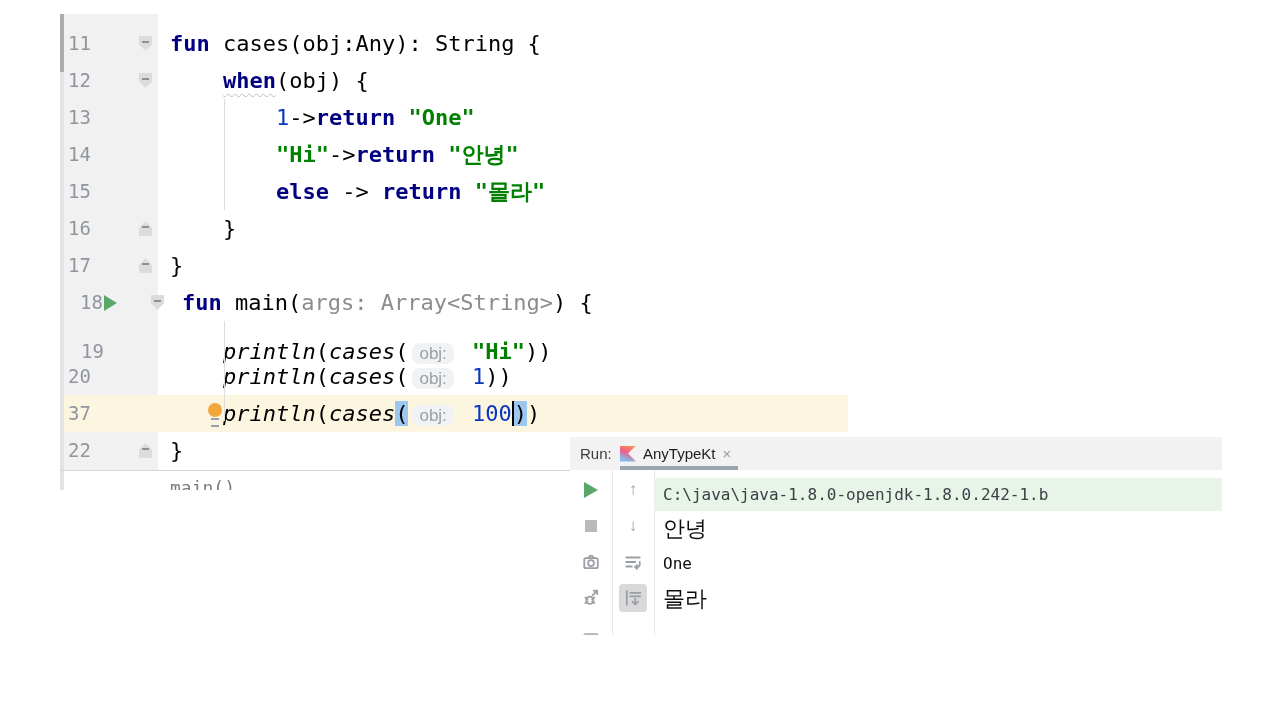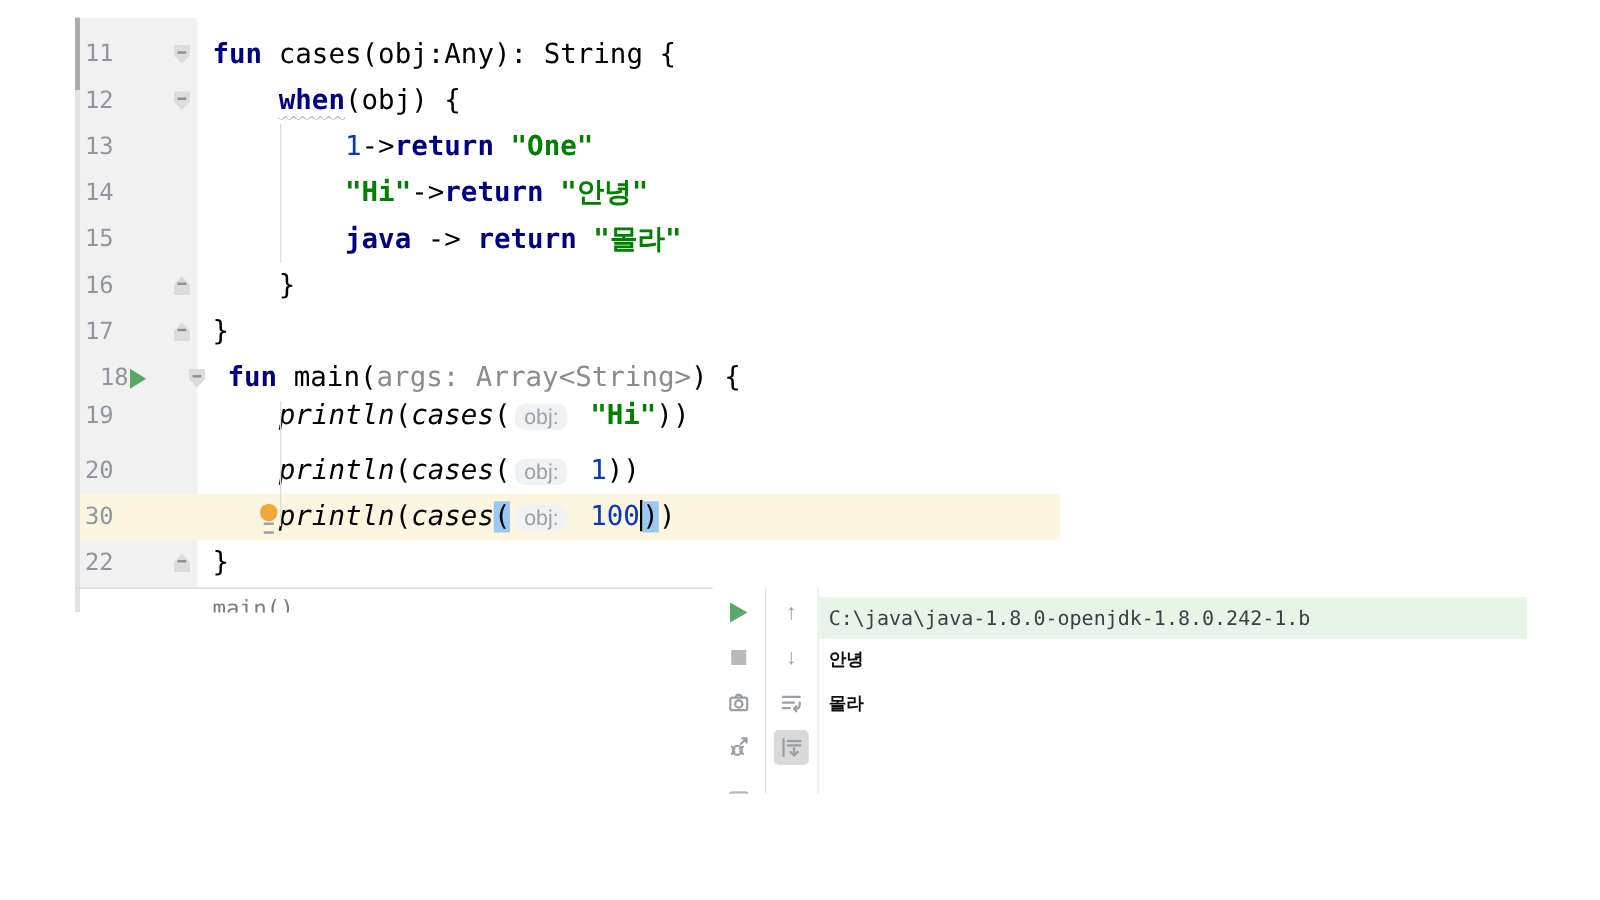--- a/index.html
+++ b/index.html
@@ -60,21 +60,21 @@
   .icon.rerun::before{content:"";width:0;height:0;border-left:14px solid #59a869;
         border-top:8px solid transparent;border-bottom:8px solid transparent;}
   .icon.stop::before{content:"";width:12px;height:12px;background:#b6babd;}
   .icon svg{stroke:#9aa0a6;fill:none;stroke-width:1.6;stroke-linecap:round;stroke-linejoin:round;}
   .icon.partial-frame::before{content:"";width:12px;height:14px;border:2px solid #b6babd;border-radius:3px;margin-top:16px;}
   .icon.partial-print::before{content:"";width:12px;height:10px;background:#6e7377;margin-top:20px;}
   .console{position:absolute;left:84px;top:33px;right:0;bottom:0;overflow:hidden;}
   .console-line{height:35px;line-height:35px;padding-left:9px;white-space:pre;
         font-family:"DejaVu Sans Mono",monospace;font-size:16px;color:#0d0d0d;}
   .console-line.cmd{background:#e7f4e7;height:33px;line-height:33px;margin-top:8px;color:#3b4045;}
-  .console-line.bold{font-weight:bold;font-size:14px;}
+  .console-line.bold{font-weight:normal;font-size:22px;}
 </style>
 </head>
 <body>
 
 <div class="canvas">
 
   <div class="editor">
     <div class="gutter-bg"></div>
     <div class="left-strip">
       <div class="thumb"></div>
@@ -93,65 +93,74 @@
         <div class="row" style="top: 85px;">
           <span class="lnum">13</span>
           <div class="code"><span class="tok pl">        </span><span class="tok num">1</span><span class="tok pl">-&gt;</span><span class="tok kw">return</span><span class="tok pl"> </span><span class="tok str">"One"</span></div>
         </div>
         <div class="row" style="top: 122px;">
           <span class="lnum">14</span>
           <div class="code"><span class="tok pl">        </span><span class="tok str">"Hi"</span><span class="tok pl">-&gt;</span><span class="tok kw">return</span><span class="tok pl"> </span><span class="tok str">"안녕"</span></div>
         </div>
         <div class="row" style="top: 159px;">
           <span class="lnum">15</span>
-          <div class="code"><span class="tok pl">        </span><span class="tok kw">java</span><span class="tok pl"> -&gt; </span><span class="tok kw">return</span><span class="tok pl"> </span><span class="tok str">"몰라"</span></div>
+          <div class="code"><span class="tok pl">        </span><span class="tok kw">else</span><span class="tok pl"> -&gt; </span><span class="tok kw">return</span><span class="tok pl"> </span><span class="tok str">"몰라"</span></div>
         </div>
         <div class="row" style="top: 196px;">
           <span class="lnum">16</span>
           <div class="fold up"></div>
           <div class="code"><span class="tok pl">    }</span></div>
         </div>
         <div class="row" style="top: 233px;">
           <span class="lnum">17</span>
           <div class="fold up"></div>
           <div class="code"><span class="tok pl">}</span></div>
         </div>
         <div class="row" style="top: 270px; margin-left: 12px;">
           <span class="lnum">18</span>
           <div class="run-arrow"></div>
           <div class="fold down"></div>
           <div class="code"><span class="tok kw">fun </span><span class="tok pl">main(</span><span class="tok gray">args: Array&lt;String&gt;</span><span class="tok pl">) {</span></div>
         </div>
-        <div class="row" style="top: 300px;">
+        <div class="row" style="top: 319px; text-align: right;">
           <span class="lnum">19</span>
           <div class="code"><span class="tok pl">    </span><span class="tok it">println</span><span class="tok pl">(</span><span class="tok it">cases</span><span class="tok pl">(</span><span class="tok hint">obj:</span><span class="tok pl"> </span><span class="tok str">"Hi"</span><span class="tok pl">))</span></div>
         </div>
         <div class="row" style="top: 344px;">
           <span class="lnum">20</span>
           <div class="code"><span class="tok pl">    </span><span class="tok it">println</span><span class="tok pl">(</span><span class="tok it">cases</span><span class="tok pl">(</span><span class="tok hint">obj:</span><span class="tok pl"> </span><span class="tok num">1</span><span class="tok pl">))</span></div>
         </div>
         <div class="row" style="top: 381px;">
           <div class="row-highlight"></div>
-          <span class="lnum">30</span>
+          <span class="lnum">37</span>
           <div class="bulb"></div>
           <div class="code"><span class="tok pl">    </span><span class="tok it">println</span><span class="tok pl">(</span><span class="tok it">cases</span><span class="tok pl match">(</span><span class="tok hint">obj:</span><span class="tok pl"> </span><span class="tok num">100</span><span class="caret"></span><span class="tok pl match">)</span><span class="tok pl">)</span></div>
         </div>
         <div class="row" style="top: 418px;">
           <span class="lnum">22</span>
           <div class="fold up"></div>
           <div class="code"><span class="tok pl">}</span></div>
         </div>
       </div>
     <div class="indent-guide" style="left:164px;top:85px;height:111px;"></div>
     <div class="indent-guide" style="left:164px;top:307px;height:100px;"></div>
     <div class="crumb-border"></div>
     <div class="breadcrumb">main()</div>
   </div>
 
   <div class="run-panel">
+    <div class="run-header">
+      <span class="run-label">Run:</span>
+      <div class="run-tab">
+        <span class="kotlin-icon"></span>
+        <span class="tab-name">AnyTypeKt</span>
+        <span class="tab-close">×</span>
+      </div>
+      <div class="tab-underline"></div>
+    </div>
     <div class="tb-sep" style="left:42px;"></div>
     <div class="tb-sep" style="left:84px;"></div>
     <div class="toolbar" style="left:0;">
         <div class="icon rerun"></div>
         <div class="icon stop"></div>
         <div class="icon">
           <svg width="18" height="18" viewBox="0 0 16 16">
             <rect x="2" y="4.5" width="12" height="9" rx="1.5"></rect>
             <circle cx="8" cy="9" r="2.6"></circle>
             <path d="M5.5 4.5 L7 2.5 h2 l1.5 2"></path>
@@ -184,17 +193,18 @@
             <path d="M5.5 3.5 h9 M5.5 6.5 h9"></path>
             <path d="M10 8.5 v5"></path>
             <path d="M7.5 11.2 L10 13.7 l2.5 -2.5"></path>
           </svg>
         </div>
         <div class="icon partial-print"></div>
       </div>
     <div class="console">
         <div class="console-line cmd">C:\java\java-1.8.0-openjdk-1.8.0.242-1.b</div>
         <div class="console-line bold">안녕</div>
+        <div class="console-line ">One</div>
         <div class="console-line bold">몰라</div>
       </div>
   </div>
 
 </div>
 
 </body></html>

